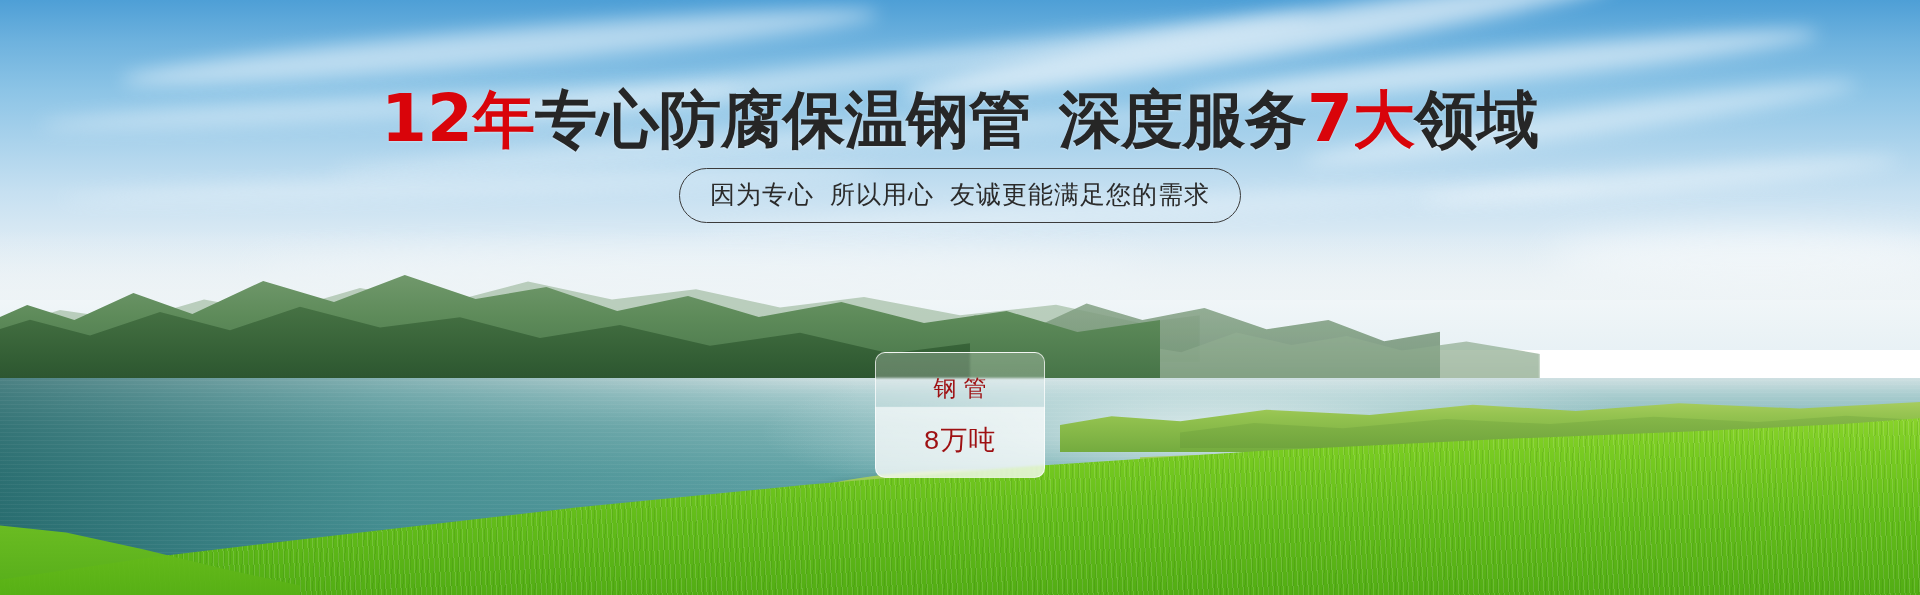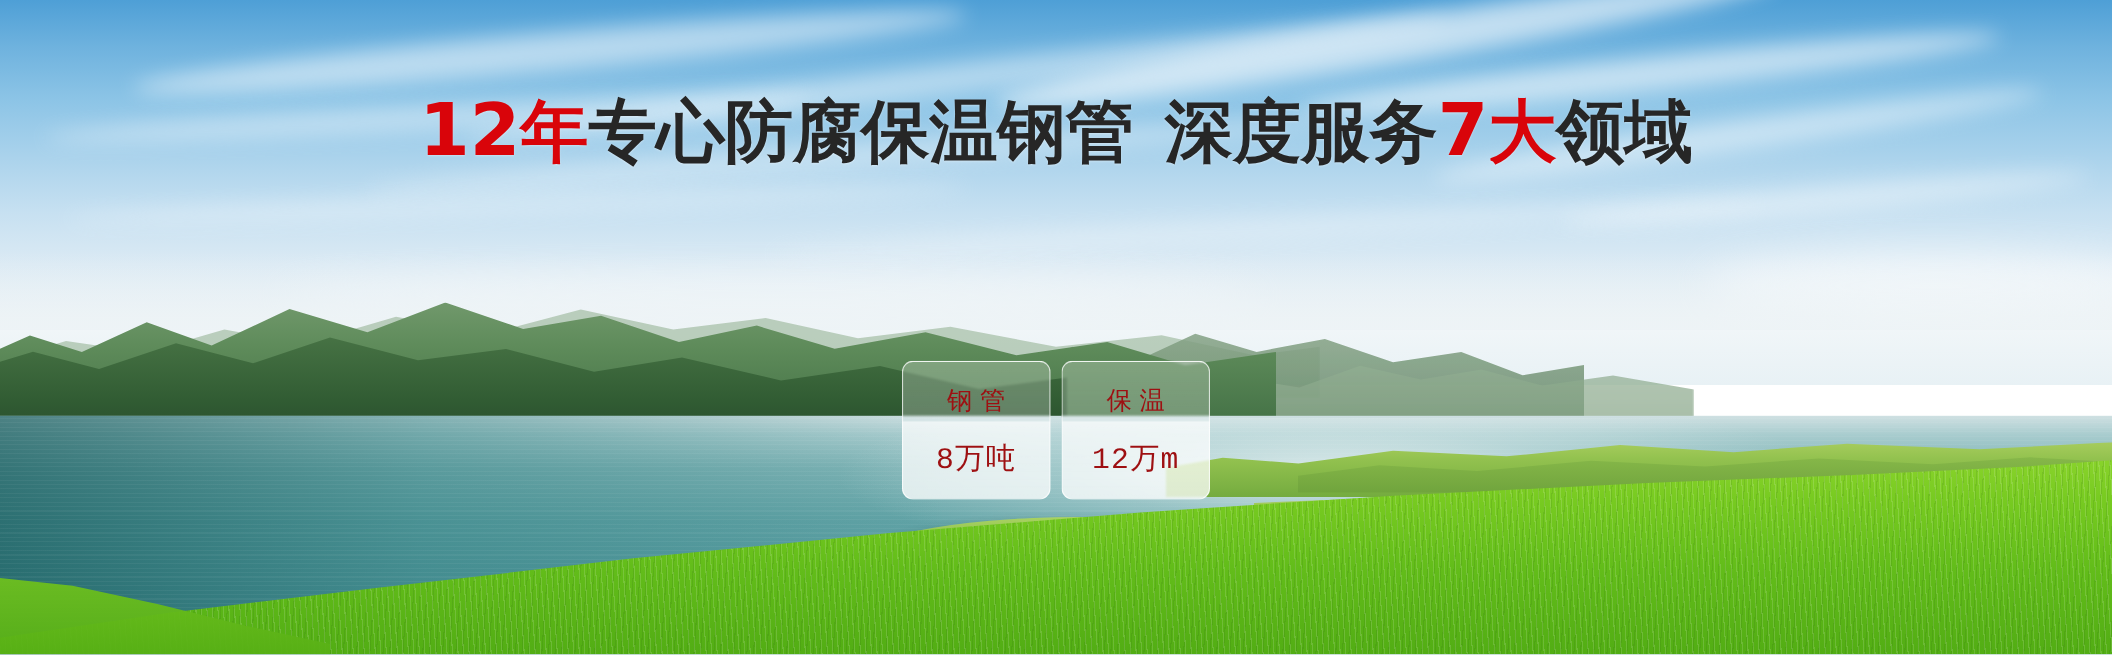--- a/index.html
+++ b/index.html
@@ -192,26 +192,27 @@
     background:transparent;
   }
   .subtitle-pill .sp { display:inline-block; width:16px; }
 
   
   .cards {
     position:absolute; left:50%; top:328px; transform:translateX(-50%);
     display:flex; gap:10px;
   }
   .card {
-    width:135px; height:126px;
+    width:170px; height:126px;
     border-radius:10px;
     border:1px solid rgba(255,255,255,.72);
     background:linear-gradient(180deg, rgba(255,255,255,.24) 0%, rgba(255,255,255,.26) 43%, rgba(255,255,255,.72) 44%, rgba(255,255,255,.76) 100%);
     display:flex; flex-direction:column; align-items:center; justify-content:center;
     backdrop-filter:blur(1px);
+    margin-top:24px;
   }
   .card-title {
     font-size:23px; color:#9e1012; letter-spacing:7px;
     text-indent:7px; margin-bottom:18px;
   }
   .card-value {
     font-size:27px; color:#9e1012; letter-spacing:1px; white-space:nowrap;font-family:Liberation Mono, monospace;
   }
   .card-value sup { font-size:16px; vertical-align:super; }
 </style>
@@ -261,29 +262,28 @@
     <div class="grass-tex"></div>
     <div class="grass-left"></div>
   </div>
 
   <div class="content">
 
     <div class="headline">
       <span class="red num">12</span><span class="red">年</span><span>专心防腐保温钢管</span><span class="gap"></span><span>深度服务</span><span class="red num">7</span><span class="red">大</span><span>领域</span>
     </div>
 
+    <div class="subtitle-pill">
+      <span>因为专心</span><span class="sp"></span><span>所以用心</span><span class="sp"></span><span>友诚更能满足您的需求</span>
+    </div>
 
     <div class="cards">
 
       <div class="card">
         <div class="card-title">钢管</div>
         <div class="card-value"><span>8万吨</span></div>
       </div>
 
 
-      <div class="card">
-        <div class="card-title">保温</div>
-        <div class="card-value"><span>12万m</span></div>
-      </div>
 
     </div>
   </div>
 </div>
 
 </body></html>

